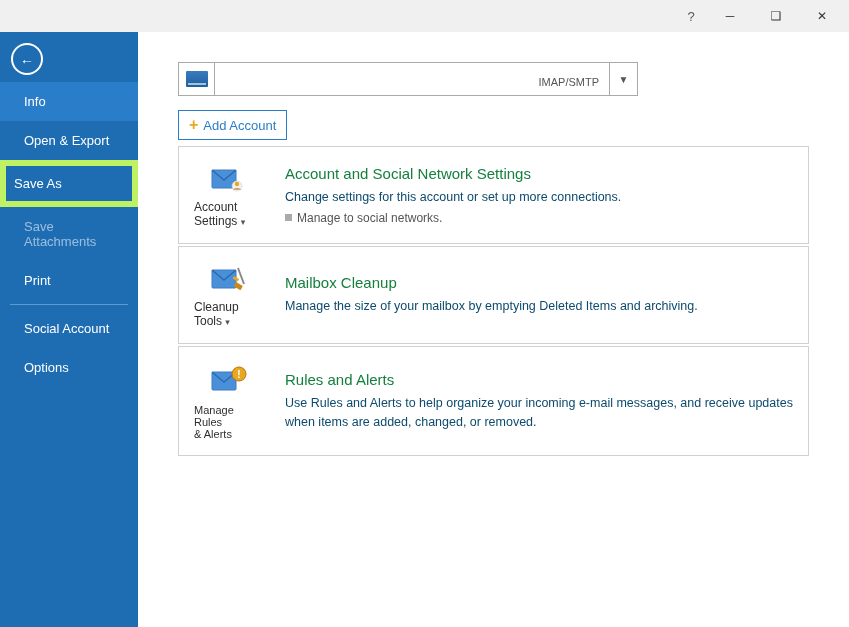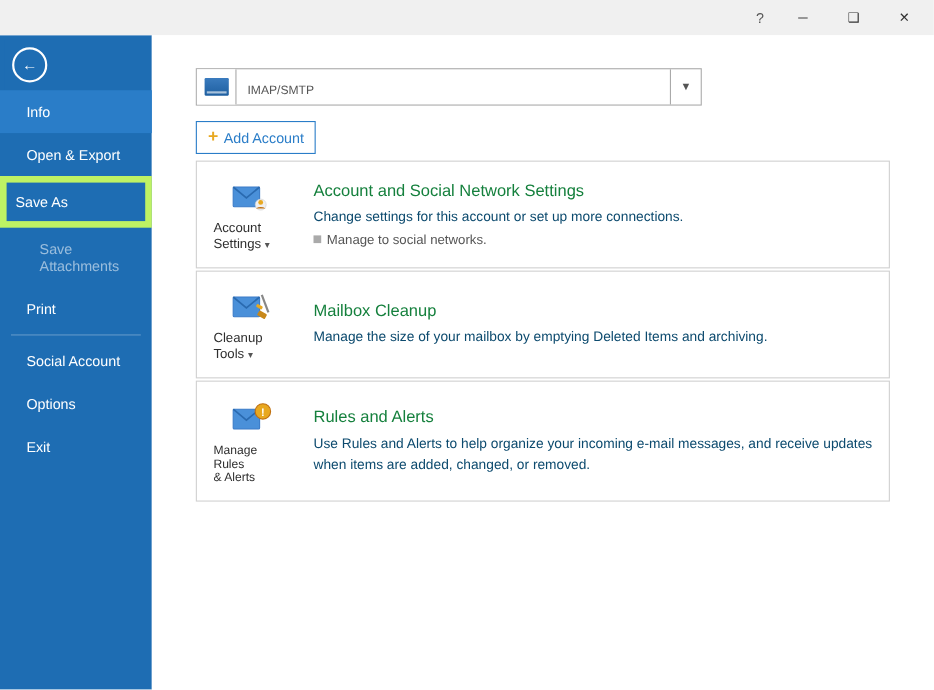--- a/index.html
+++ b/index.html
@@ -86,21 +86,21 @@
     }
     .sidebar-item.save-as-item {
       border: 6px solid #bef264;
       padding: 10px 8px;
     }
     .sidebar-divider {
       height: 1px;
       background: rgba(255,255,255,0.3);
       margin: 4px 10px;
     }
-    .sidebar-item.disabled { color: rgba(255,255,255,0.55); cursor: default; margin-left: 12px; }
+    .sidebar-item.disabled { color: rgba(255,255,255,0.55); cursor: default; }
 
     
     .main-content {
       flex: 1;
       background: #fff;
       padding: 30px 40px 20px 40px;
       overflow-y: auto;
     }
     .page-title {
       font-size: 28px;
@@ -292,33 +292,30 @@
     <div class="sidebar-divider"></div>
 
     <div class="sidebar-item">
       <span>Social Account</span>
     </div>
 
     <div class="sidebar-item">
       <span>Options</span>
     </div>
 
-    <div class="sidebar-item">
-      <span>Exit</span>
-    </div>
   </div>
 
   <div class="main-content">
 
     <div class="account-selector-row">
       <div class="account-dropdown">
         <div class="account-icon-box">
           <div class="account-icon-inner"></div>
         </div>
-        <div style="flex:1; padding: 4px 10px 2px 10px; display:flex; flex-direction:column; justify-content:center;">
+        <div style="flex:1; padding: 4px 10px 2px 10px; display:flex; flex-direction:column; justify-content:center;text-align:right;">
           <div class="account-name-bar"></div>
           <div style="font-size:11px; color:#555; margin-top:3px;">IMAP/SMTP</div>
         </div>
         <div class="dropdown-arrow">▼</div>
       </div>
     </div>
 
     <button class="add-account-btn">
       <span class="plus-icon">+</span>
       <span>Add Account</span>

